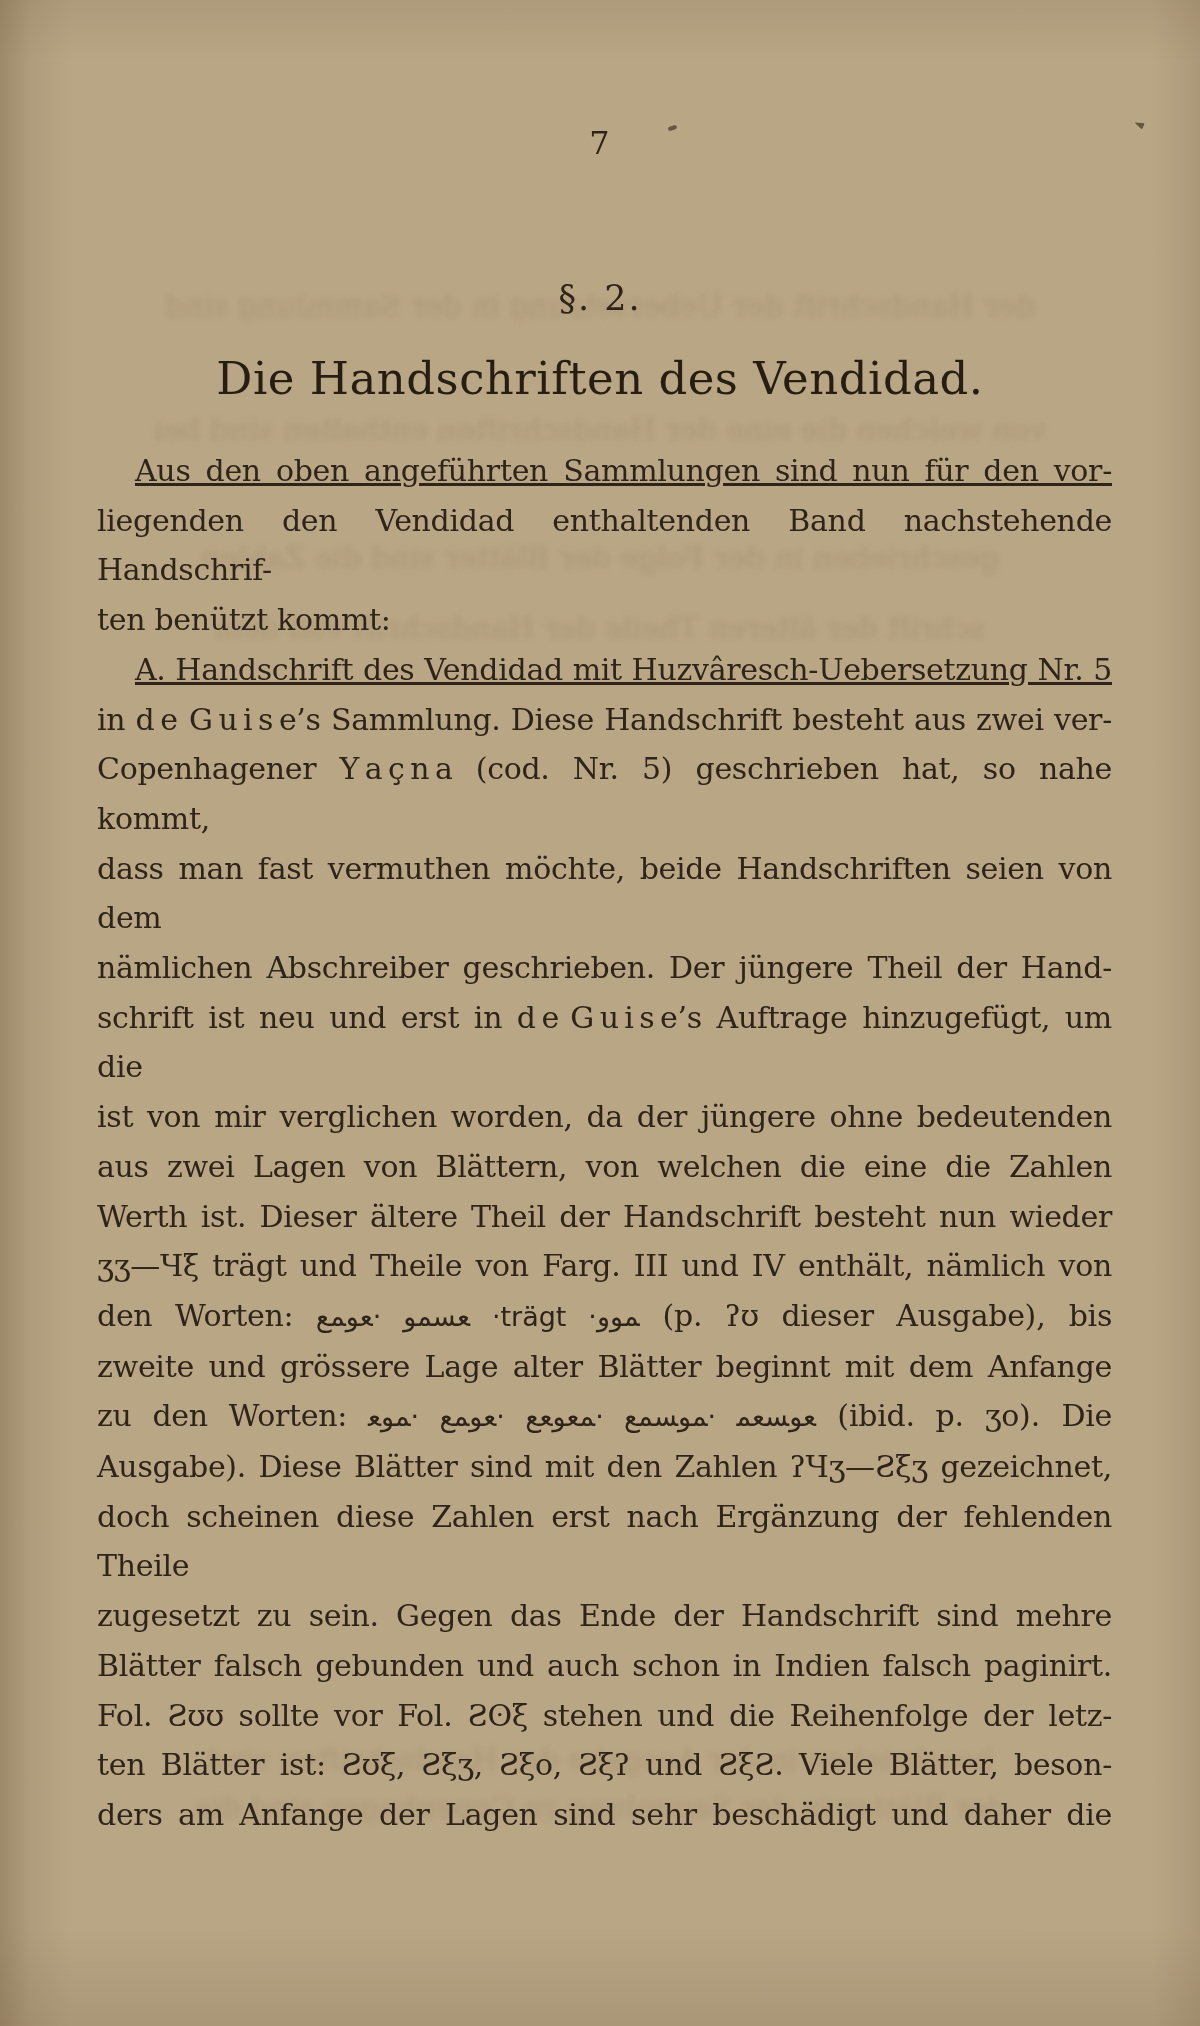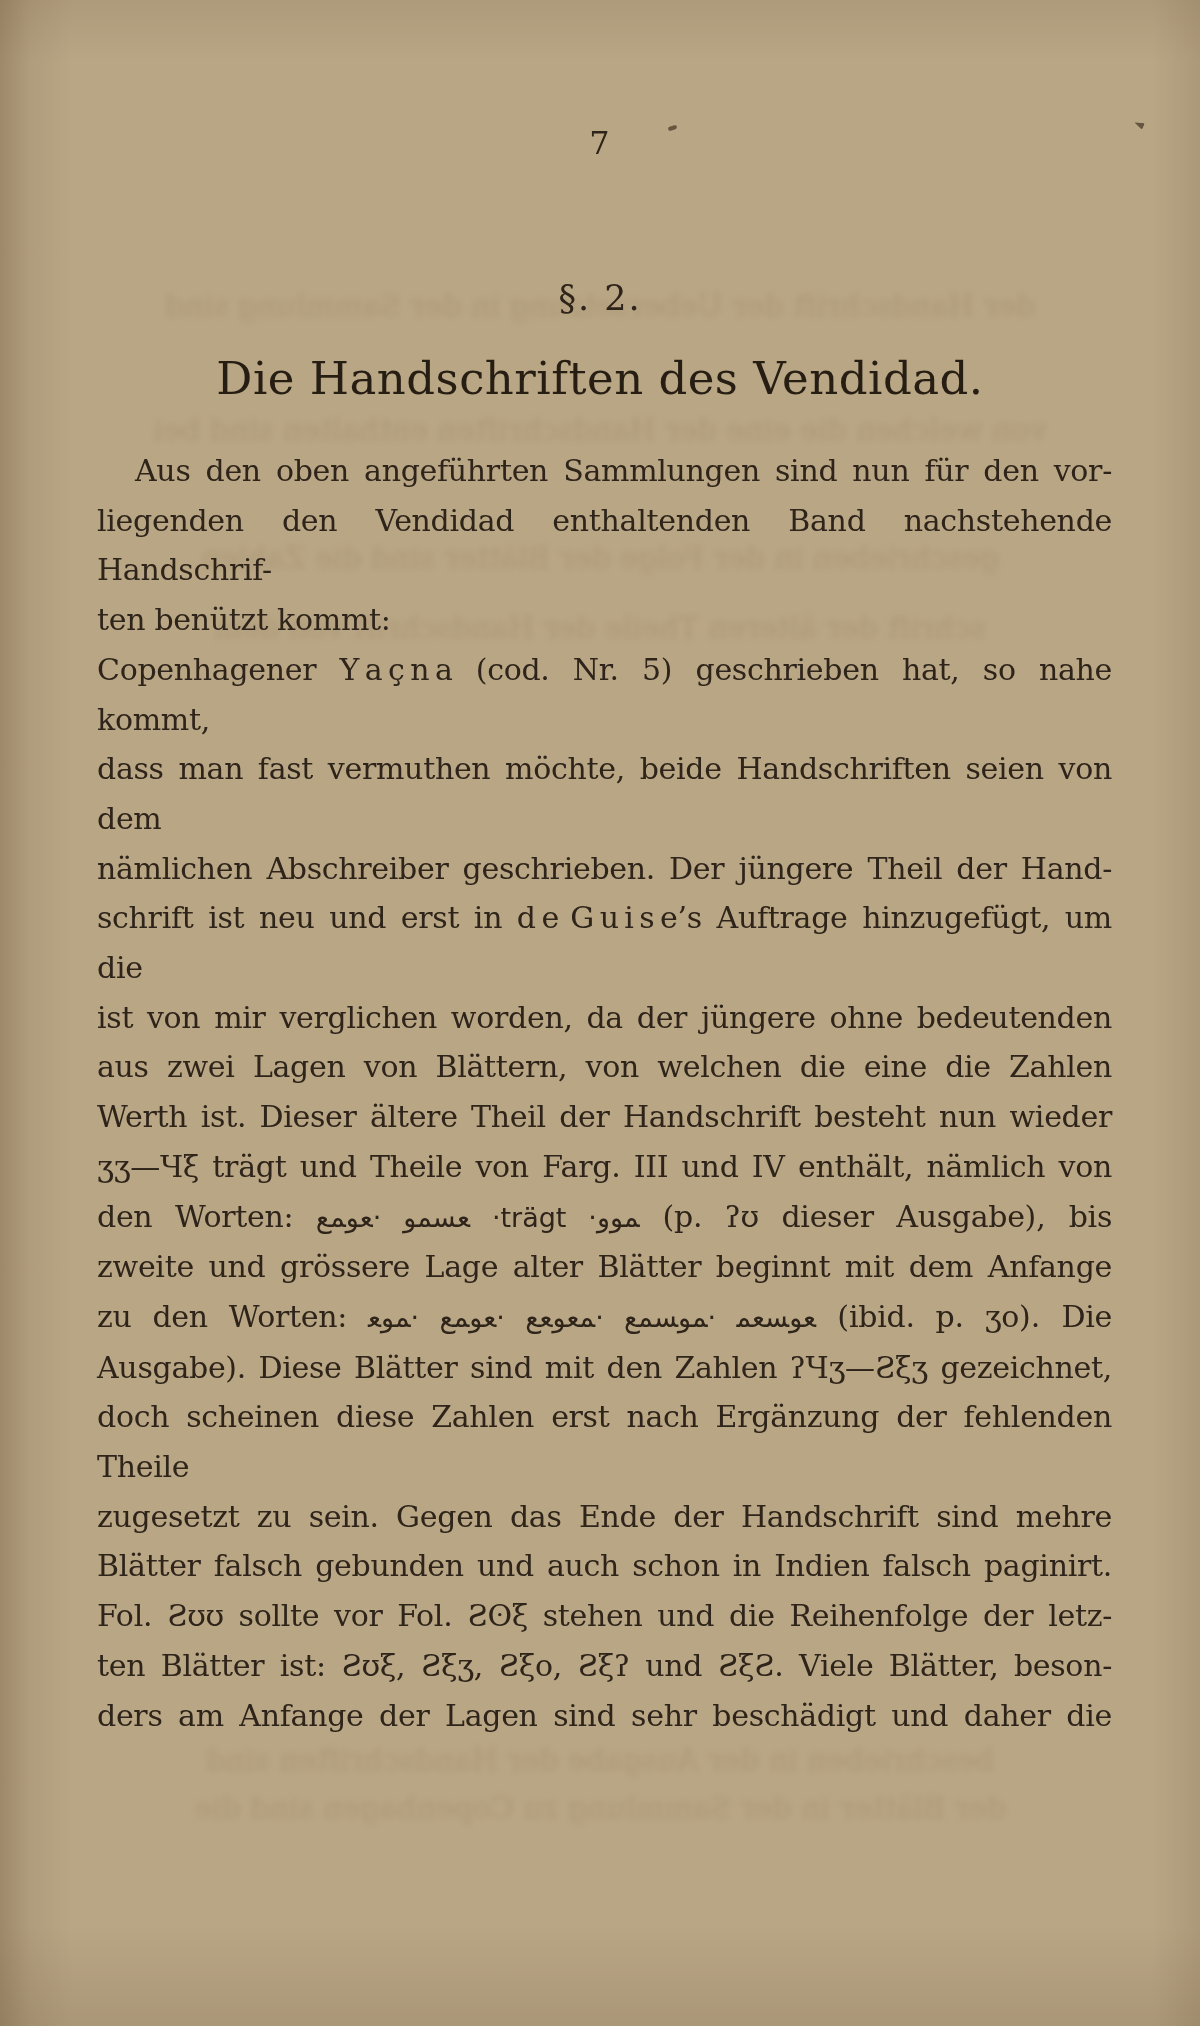--- a/index.html
+++ b/index.html
@@ -35,21 +35,21 @@
     position:absolute;top:352px;left:0;width:1200px;
     text-align:center;font-size:45px;letter-spacing:0.5px;color:#271e13;
   }
   #body-lines{
     position:absolute;left:97px;top:446px;width:1015px;
     font-size:30px;line-height:49.7px;letter-spacing:-0.3px;
     color:#2e241a;
   }
   .line{text-align:justify;text-align-last:justify;white-space:normal;}
   .line.noj{text-align-last:left;}
-  .line.ind{text-indent:38px;}
+  .line.ind{text-indent:38px;text-decoration:underline;}
   .avestan{
     font-family:"DejaVu Sans", sans-serif;
     font-size:27px;unicode-bidi:isolate;letter-spacing:0;
   }
   .bleed{
     position:absolute;left:0;width:1200px;text-align:center;
     font-size:30px;color:rgba(112,90,58,0.55);
     transform:scaleX(-1);filter:blur(3px);opacity:0.34;
     pointer-events:none;white-space:nowrap;
   }
@@ -77,20 +77,22 @@
   <div class="pageno">7</div>
 
   <div class="section-heading">§. 2.</div>
 
   <div class="doc-title">Die Handschriften des Vendidad.</div>
 
   <div id="body-lines">
       <div class="line ind"><span>Aus den oben angeführten Sammlungen sind nun für den vor-</span></div>
       <div class="line"><span>liegenden den Vendidad enthaltenden Band nachstehende Handschrif-</span></div>
       <div class="line noj"><span>ten benützt kommt:</span></div>
+      <div class="line ind"><span>A. Handschrift des Vendidad mit Huzvâresch-Uebersetzung Nr. 5</span></div>
+      <div class="line"><span>in d e  G u i s e’s Sammlung. Diese Handschrift besteht aus zwei ver-</span></div>
       <div class="line"><span>Copenhagener Y a ç n a (cod. Nr. 5) geschrieben hat, so nahe kommt,</span></div>
       <div class="line"><span>dass man fast vermuthen möchte, beide Handschriften seien von dem</span></div>
       <div class="line"><span>nämlichen Abschreiber geschrieben. Der jüngere Theil der Hand-</span></div>
       <div class="line"><span>schrift ist neu und erst in d e  G u i s e’s Auftrage hinzugefügt, um die</span></div>
       <div class="line"><span>ist von mir verglichen worden, da der jüngere ohne bedeutenden</span></div>
       <div class="line"><span>aus zwei Lagen von Blättern, von welchen die eine die Zahlen</span></div>
       <div class="line"><span>Werth ist. Dieser ältere Theil der Handschrift besteht nun wieder</span></div>
       <div class="line"><span>ʒʒ—Чξ trägt und Theile von Farg. III und IV enthält, nämlich von</span></div>
       <div class="line"><span>den Worten: </span><span class="avestan">ﻌﺴﻤﻮ ·ﻌﻮﻤﻊ ·trägt ·ﻤﻮﻭ</span><span> (p. ʔʊ dieser Ausgabe), bis</span></div>
       <div class="line"><span>zweite und grössere Lage alter Blätter beginnt mit dem Anfange</span></div>

